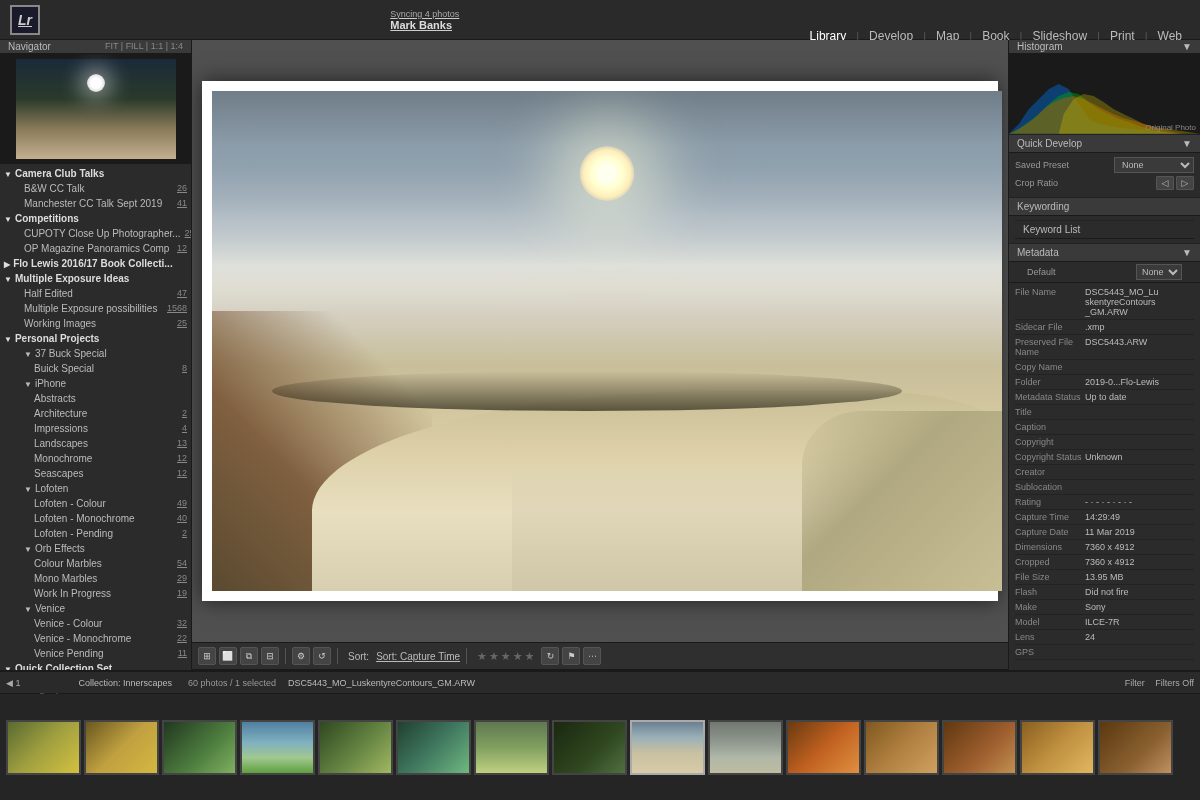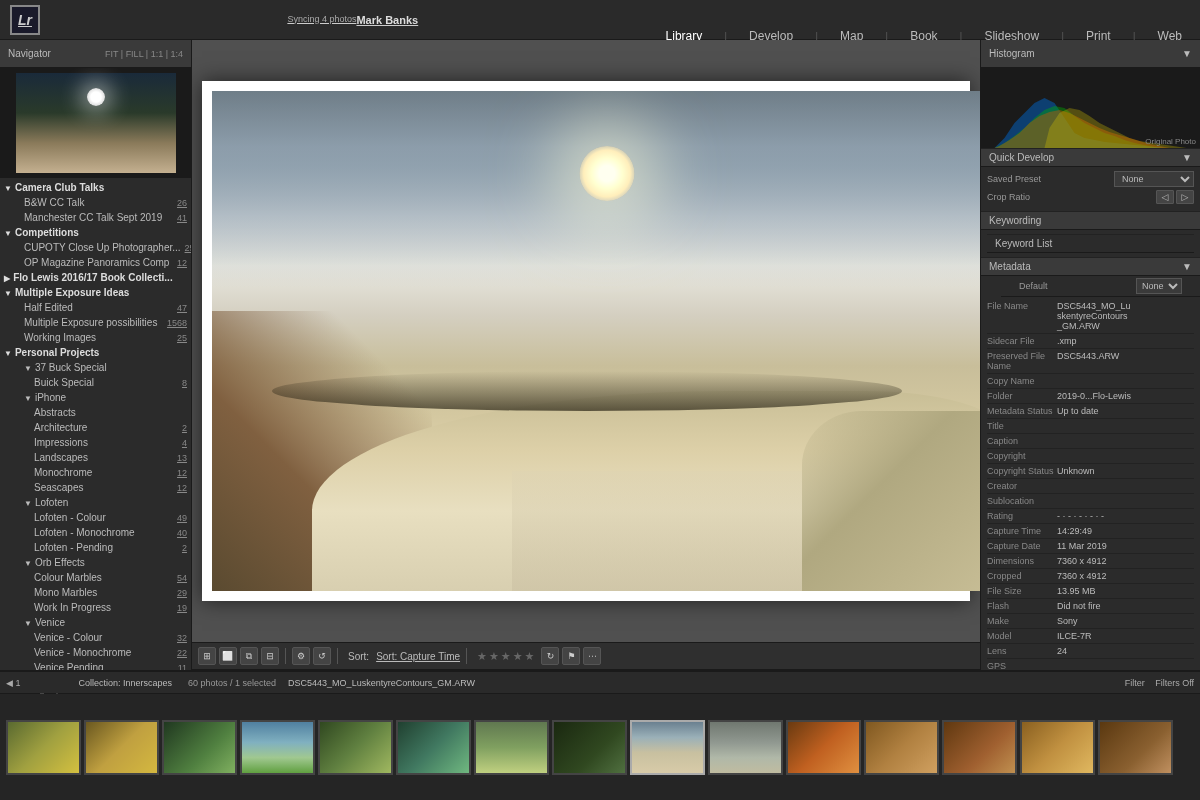--- a/index.html
+++ b/index.html
@@ -9,24 +9,24 @@
     #topbar {
       height: 40px;
       background: #2a2a2a;
       display: flex;
       align-items: center;
       justify-content: space-between;
       padding: 0 10px;
       border-bottom: 1px solid #1a1a1a;
       text-decoration: underline;
     }
-    #topbar-left { display: flex; flex-direction: row; justify-content: flex-start; }
+    #topbar-left { display: flex; flex-direction: column; justify-content: flex-start; }
     #topbar-left .sync { font-size: 9px; color: #aaa; }
     #topbar-left .username { font-size: 11px; color: #ddd; font-weight: bold; }
-    #topbar-nav { display: flex; align-items: center; gap: 14px; margin-top: 33px; }
+    #topbar-nav { display: flex; align-items: center; gap: 2px; margin-top: 33px; }
     #topbar-nav .nav-item { padding: 4px 8px; font-size: 12px; color: #bbb; cursor: pointer; }
     #topbar-nav .nav-item.active { color: #fff; }
     #topbar-nav .nav-sep { color: #555; }
 
     
     #main-layout {
       display: flex;
       height: calc(800px - 40px - 130px);
     }
 
@@ -37,27 +37,27 @@
       border-right: 1px solid #1a1a1a;
       overflow-y: auto;
       flex-shrink: 0;
     }
     #left-panel::-webkit-scrollbar { width: 4px; }
     #left-panel::-webkit-scrollbar-track { background: #222; }
     #left-panel::-webkit-scrollbar-thumb { background: #555; }
 
     .panel-header {
       background: #3a3a3a;
-      padding: 8px 8px;
+      padding: 1px 8px;
       font-size: 10px;
       color: #bbb;
       border-bottom: 1px solid #1a1a1a;
       display: flex;
       justify-content: space-between;
-      align-items: center;
+      align-items: flex-start;
     }
     .panel-header .panel-controls { font-size: 9px; color: #888; }
 
     .navigator-thumb {
       width: 100%;
       height: 110px;
       background: #1a1a1a;
       display: flex;
       align-items: center;
       justify-content: center;
@@ -82,21 +82,21 @@
     }
 
     .folder-tree { padding: 2px 0; }
     .tree-item {
       padding: 2px 4px 2px 8px;
       font-size: 10px;
       color: #bbb;
       cursor: pointer;
       display: flex;
       justify-content: space-between;
-      align-items: flex-end;
+      align-items: flex-start;
       white-space: nowrap;
     }
     .tree-item.group-header { color: #ddd; font-weight: bold; padding-left: 4px; }
     .tree-item .count { color: #888; font-size: 9px; margin-left: 4px; text-decoration: underline; }
     .tree-indent-2 { padding-left: 24px; }
     .tree-indent-3 { padding-left: 34px; }
     .triangle { font-size: 8px; margin-right: 3px; }
 
     
     #center-panel {
@@ -184,21 +184,21 @@
       color: #ccc;
       cursor: pointer;
     }
     .toolbar-sep { width: 1px; height: 16px; background: #555; margin: 0 3px; }
     .toolbar-sort { font-size: 10px; color: #bbb; margin-left: 4px; }
     .toolbar-stars { display: flex; gap: 2px; margin: 0 4px; }
     .toolbar-star { color: #666; font-size: 11px; }
 
     
     #right-panel {
-      width: 220px;
+      width: 192px;
       background: #2b2b2b;
       border-left: 1px solid #1a1a1a;
       overflow-y: auto;
       flex-shrink: 0;
     }
     #right-panel::-webkit-scrollbar { width: 4px; }
     #right-panel::-webkit-scrollbar-track { background: #222; }
     #right-panel::-webkit-scrollbar-thumb { background: #555; }
 
     .histogram-box {
@@ -607,21 +607,21 @@
     <div class="keyword-box">
       <div class="right-section-header" style="background:#2b2b2b;">
         <span>Keyword List</span>
       </div>
     </div>
 
     <div class="right-section-header">
       <span>Metadata</span>
       <span>▼</span>
     </div>
-    <div style="padding:2px 18px;display:flex;justify-content:space-between;align-items:center;background:#2b2b2b;border-bottom:1px solid #1a1a1a;margin-left:20px;">
+    <div style="padding:2px 18px;display:flex;justify-content:space-between;align-items:center;background:#2b2b2b;border-bottom:1px solid #1a1a1a;">
       <span style="font-size:9px;color:#999;">Default</span>
       <select style="background:#3a3a3a;border:1px solid #555;color:#bbb;font-size:9px;padding:1px;">
         <option>None</option>
       </select>
     </div>
     <div class="metadata-box">
       <div class="meta-row">
         <span class="meta-key">File Name</span>
         <span class="meta-val">DSC5443_MO_Lu<br>skentyreContours<br>_GM.ARW</span>
       </div>

